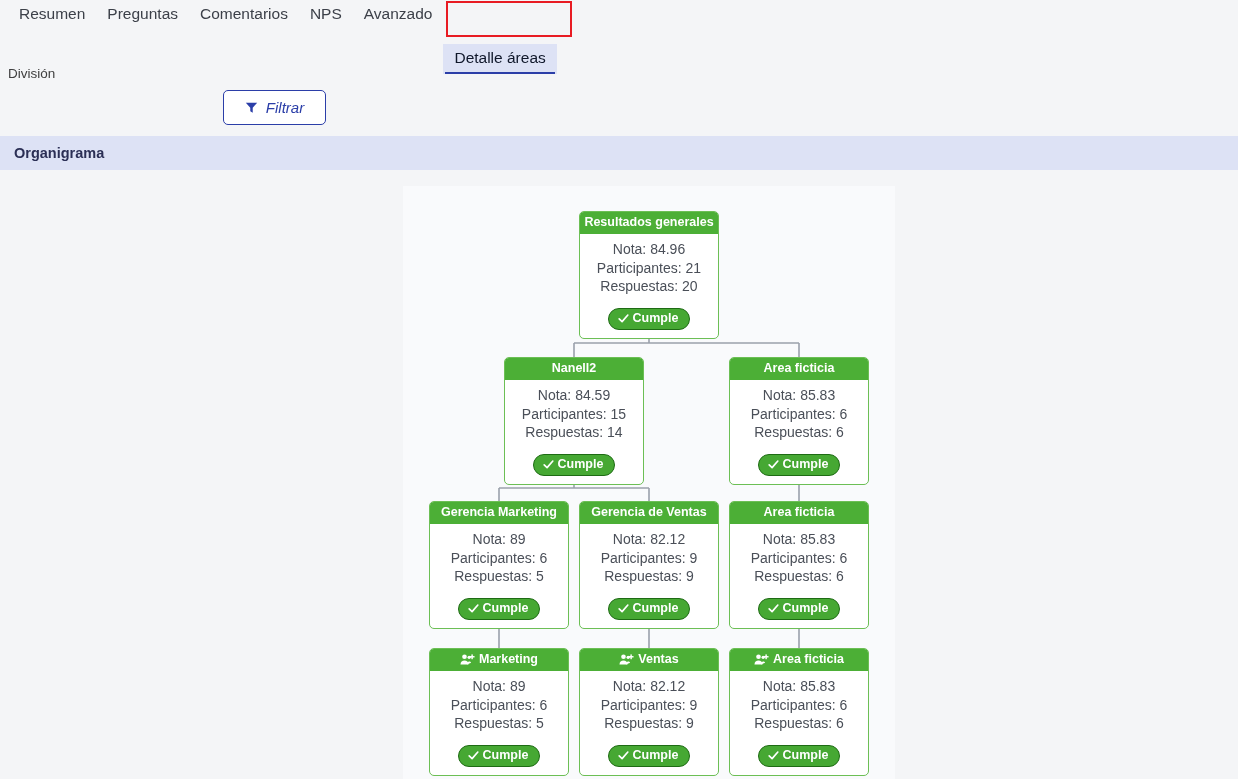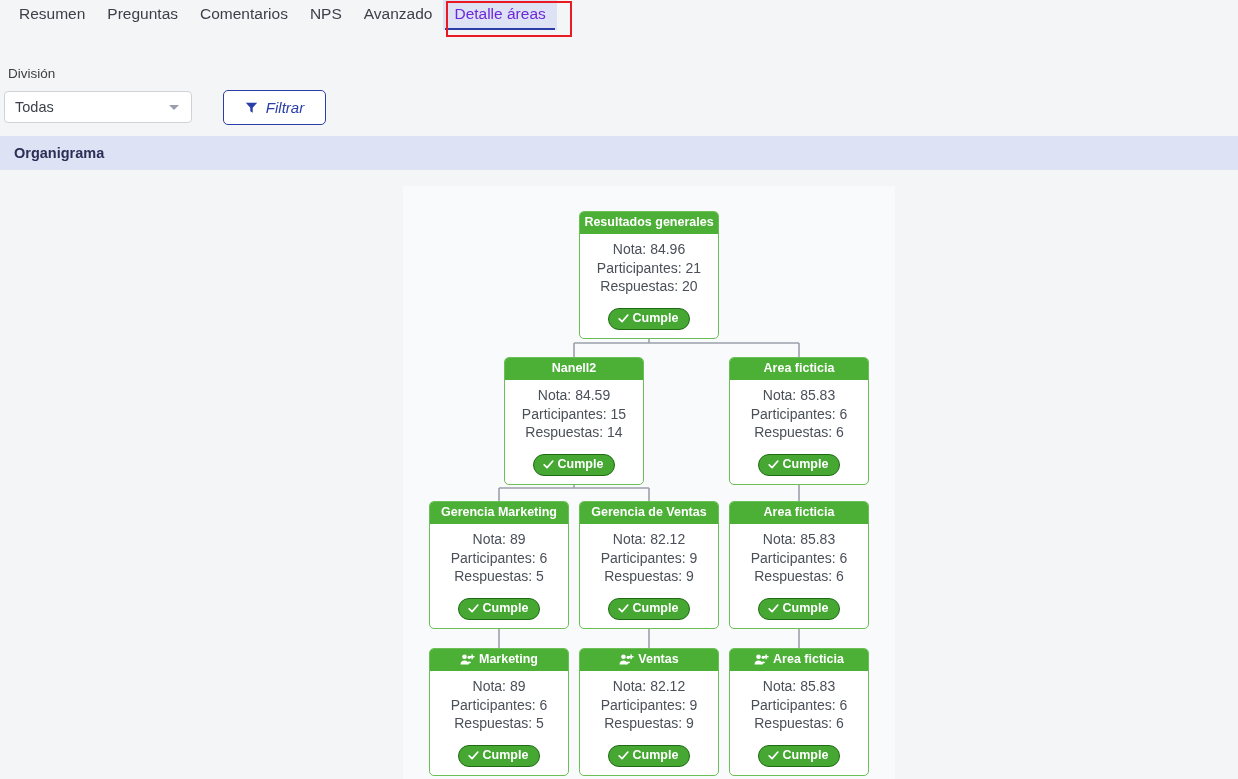--- a/index.html
+++ b/index.html
@@ -20,22 +20,23 @@
   .tab {
     font-size: 15.5px;
     color: #3c4049;
     padding: 4px 11px 7px 11px;
     white-space: nowrap;
     cursor: pointer;
     position: relative;
     line-height: 19px;
   }
   .tab.active {
-    color: #6d28d9;
+    color: #0f172a;
     background: #dde2f5;
+    margin-top: 44px;
   }
   .tab.active::after {
     content: "";
     position: absolute; left: 2px; right: 2px; bottom: 0px;
     height: 2.5px; background: #2b3ea8;
   }
   #tab-highlight {
     position: absolute;
     left: 446px; top: 1px; width: 126px; height: 36px;
     border: 2px solid #e81b23;
@@ -151,24 +152,20 @@
     <div class="tab"><span>Comentarios</span></div>
     <div class="tab"><span>NPS</span></div>
     <div class="tab"><span>Avanzado</span></div>
     <div class="tab active"><span>Detalle áreas</span></div>
   </div>
 <div id="tab-highlight"></div>
 
 <div id="filterbar">
   <div id="division-label">División</div>
 
-  <div id="division-select">
-    <span id="division-value">Todas</span>
-    <span class="caret"></span>
-  </div>
 
   <div id="filter-button">
     <span>
       <svg class="funnel" viewBox="0 0 16 16">
           <polygon points="1,2 15,2 9.5,8.4 9.5,14.5 6.5,12.5 6.5,8.4" fill="#2b3ea8"></polygon>
         </svg>
     </span>
     <span class="label">Filtrar</span>
   </div>
 </div>

